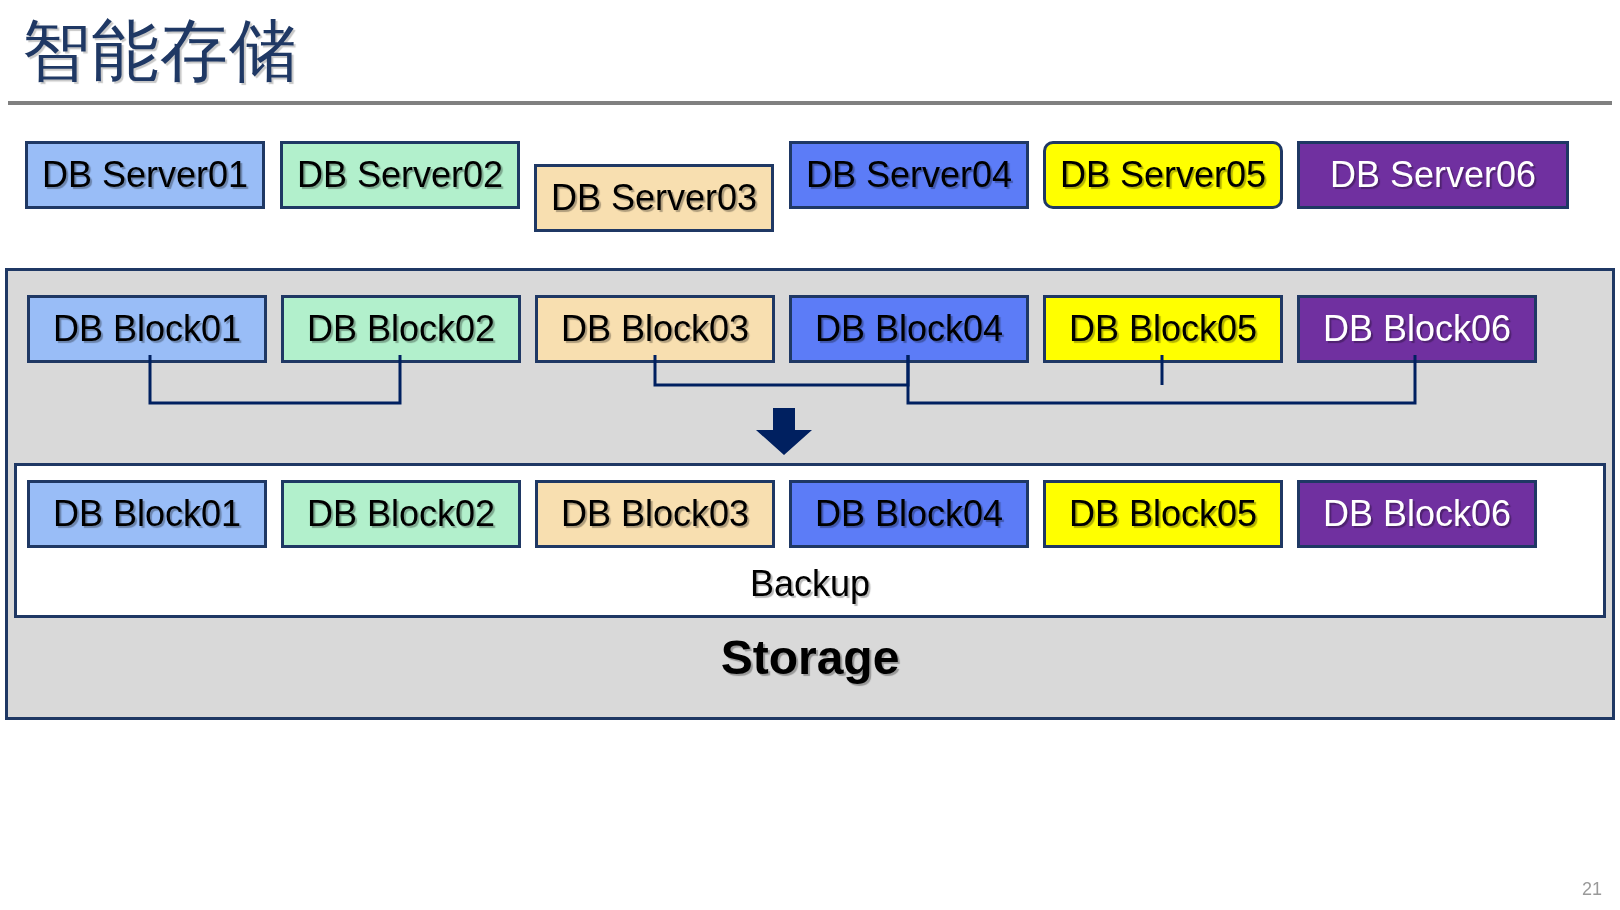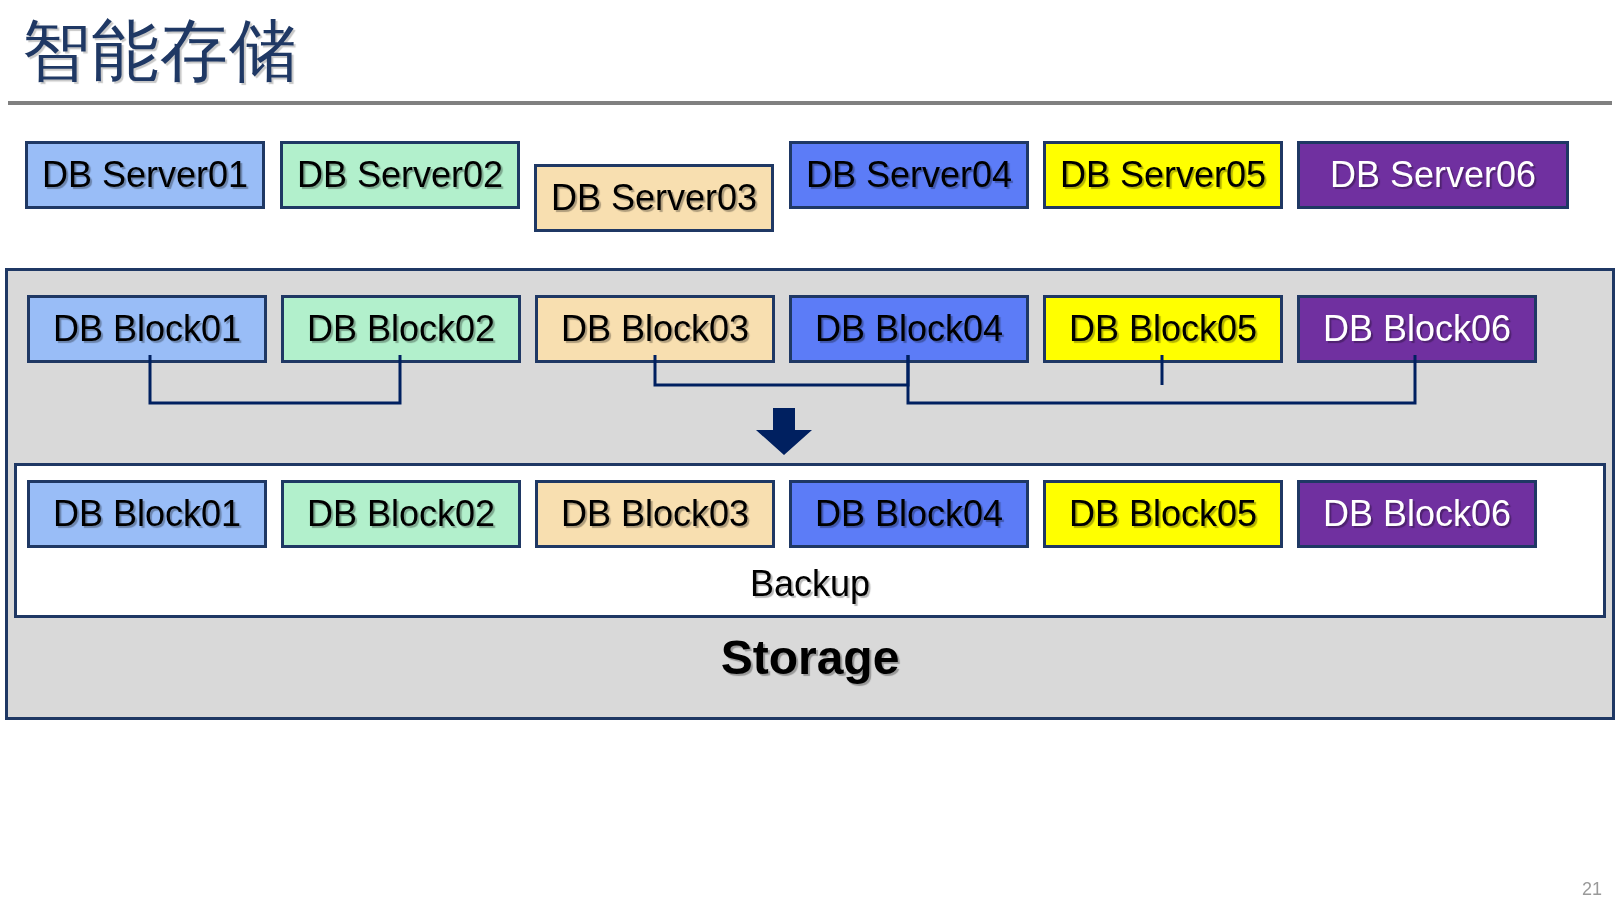--- a/index.html
+++ b/index.html
@@ -158,21 +158,21 @@
 
 <div id="slide-title">智能存储</div>
 
 <div id="title-rule"></div>
 
 <div id="server-row">
     <div class="node" style="left: 25px; width: 240px; background: rgb(153, 189, 247); color: rgb(0, 0, 0); border-color: rgb(31, 56, 100);">DB Server01</div>
     <div class="node" style="left: 280px; width: 240px; background: rgb(178, 240, 204); color: rgb(0, 0, 0); border-color: rgb(31, 56, 100);">DB Server02</div>
     <div class="node" style="left: 534px; width: 240px; background: rgb(248, 223, 176); color: rgb(0, 0, 0); border-color: rgb(31, 56, 100); margin-top: 23px;">DB Server03</div>
     <div class="node" style="left: 789px; width: 240px; background: rgb(92, 124, 247); color: rgb(0, 0, 0); border-color: rgb(31, 56, 100);">DB Server04</div>
-    <div class="node" style="left: 1043px; width: 240px; background: rgb(255, 255, 0); color: rgb(0, 0, 0); border-color: rgb(31, 56, 100);">DB Server05</div>
+    <div class="node" style="left: 1043px; width: 240px; background: rgb(255, 255, 0); color: rgb(0, 0, 0); border-color: rgb(31, 56, 100); border-radius: 10px;">DB Server05</div>
     <div class="node on-dark-text" style="left: 1297px; width: 272px; background: rgb(112, 48, 160); color: rgb(255, 255, 255); border-color: rgb(31, 56, 100);">DB Server06</div>
   </div>
 
 <div id="storage-container"></div>
 
 <div id="block-row">
     <div class="node" style="left: 27px; width: 240px; background: rgb(153, 189, 247); color: rgb(0, 0, 0); border-color: rgb(31, 56, 100);">DB Block01</div>
     <div class="node" style="left: 281px; width: 240px; background: rgb(178, 240, 204); color: rgb(0, 0, 0); border-color: rgb(31, 56, 100);">DB Block02</div>
     <div class="node" style="left: 535px; width: 240px; background: rgb(248, 223, 176); color: rgb(0, 0, 0); border-color: rgb(31, 56, 100);">DB Block03</div>
     <div class="node" style="left: 789px; width: 240px; background: rgb(92, 124, 247); color: rgb(0, 0, 0); border-color: rgb(31, 56, 100);">DB Block04</div>

